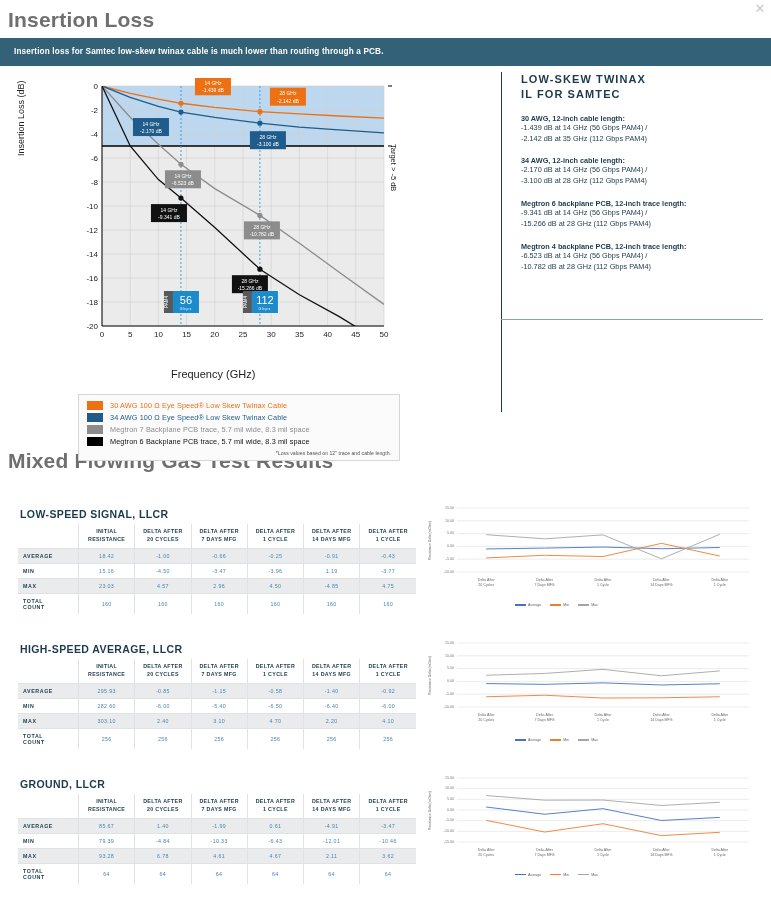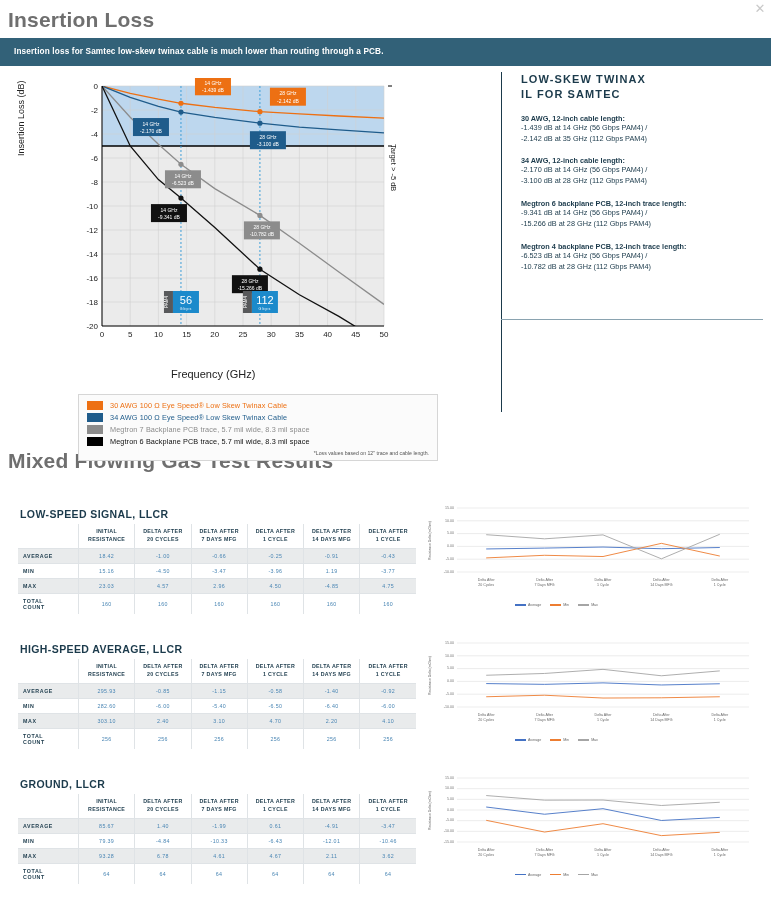--- a/index.html
+++ b/index.html
@@ -18,21 +18,21 @@
   .il-wrap{position:relative;height:375px;}
   .il-divider{position:absolute;left:501px;top:6px;width:1px;height:340px;background:#1b3a4b;}
 
   .chart-box{position:absolute;left:62px;top:12px;width:330px;height:240px;}
   svg{display:block;}
 
   .ylabel{position:absolute;left:16px;top:90px;transform:rotate(-90deg);transform-origin:left top;font-size:9px;color:#222;white-space:nowrap;font-weight:400;}
   .xlabel{position:absolute;left:135px;top:302px;font-size:11px;color:#222;font-weight:400;margin-left:36px;}
   .target-label{position:absolute;left:398px;top:78px;transform:rotate(90deg);transform-origin:left top;font-size:7.5px;color:#222;white-space:nowrap;}
 
-  .legend{position:absolute;left:78px;top:328px;width:360px;border:1px solid #d6d6d6;background:#fbfbfb;padding:6px 8px 4px 8px;box-sizing:border-box;}
+  .legend{position:absolute;left:78px;top:328px;width:322px;border:1px solid #d6d6d6;background:#fbfbfb;padding:6px 8px 4px 8px;box-sizing:border-box;}
   .legend-row{display:flex;align-items:center;margin-bottom:3px;}
   .sw{width:16px;height:9px;margin-right:7px;flex:0 0 auto;}
   .legend-text{font-size:7.3px;letter-spacing:.1px;}
   .legend-note{text-align:right;font-size:5.2px;color:#555;margin-top:4px;}
 
   .right-col{position:absolute;left:521px;top:6px;width:240px;}
   .rc-h{font-size:11px;font-weight:700;letter-spacing:1.1px;color:#1b3a4b;line-height:1.35;}
   .rc-sub{font-size:7.3px;font-weight:700;margin-top:12px;}
   .rc-line{font-size:7.3px;line-height:1.5;}
   .rc-sep{position:absolute;left:501px;top:253px;width:262px;height:1px;background:#8aa3b0;}

